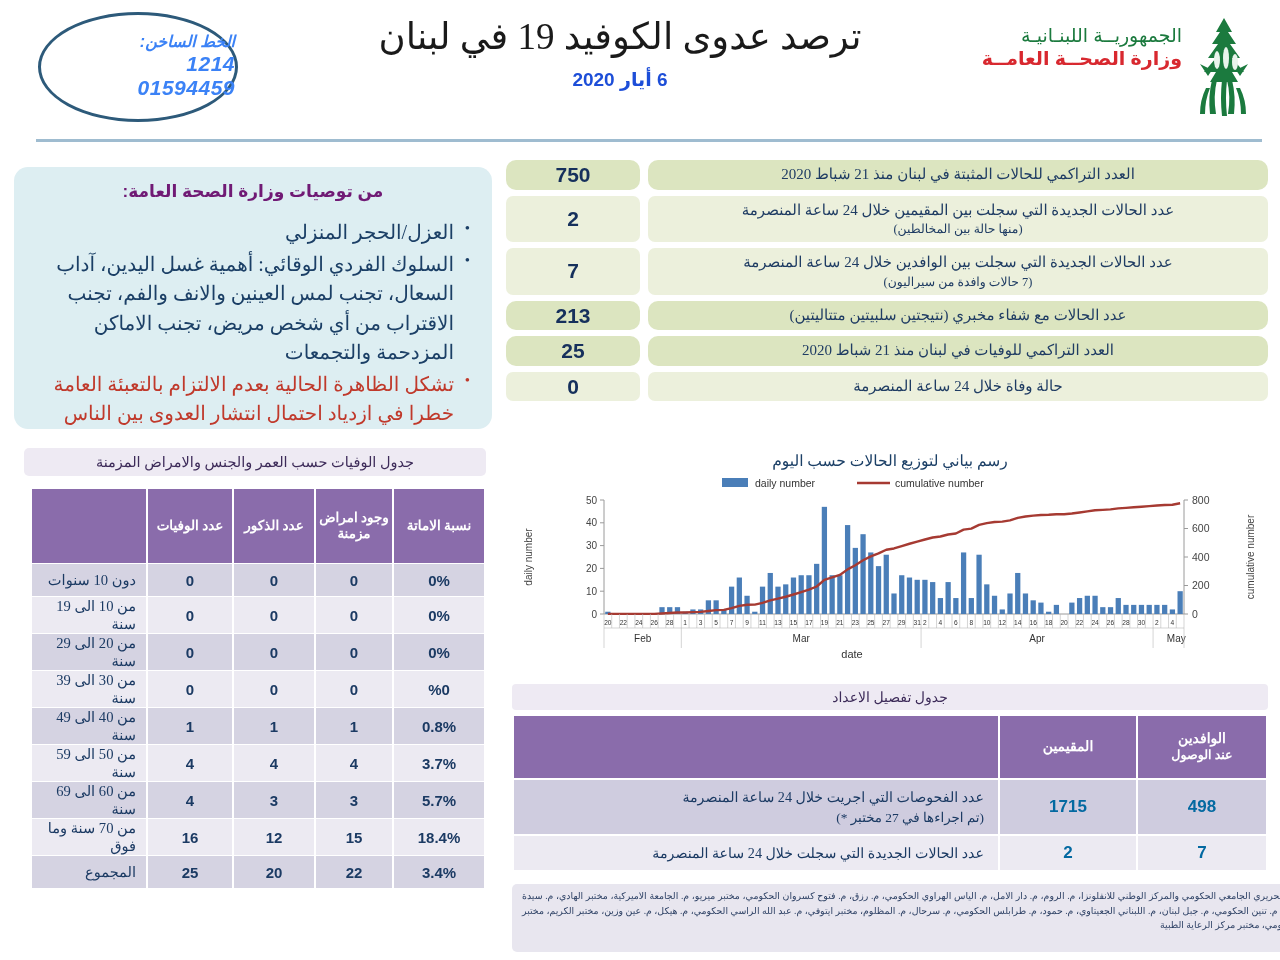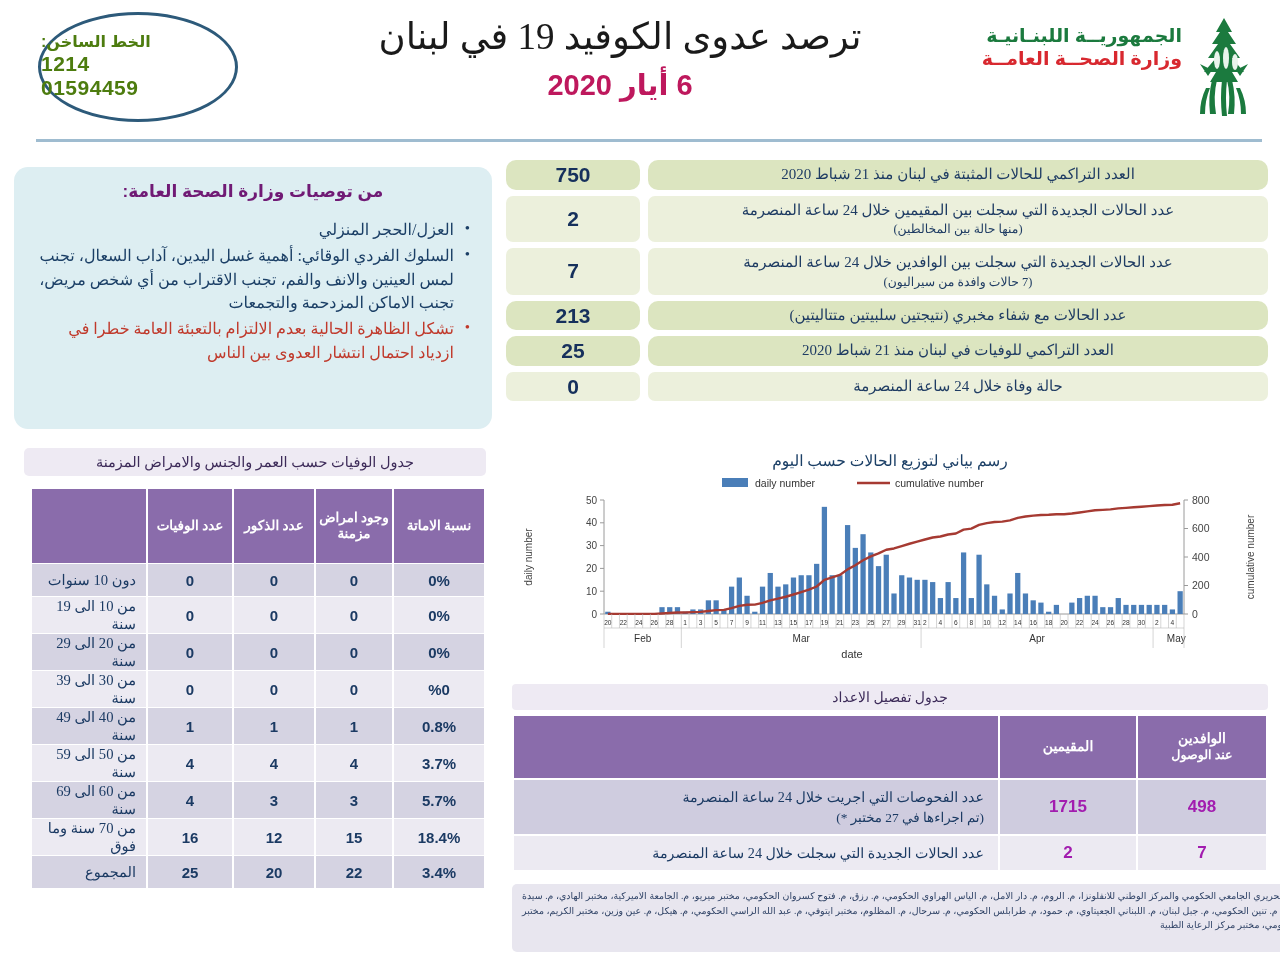--- a/index.html
+++ b/index.html
@@ -9,51 +9,51 @@
     font-family: "Liberation Sans", "DejaVu Sans", sans-serif;
     overflow: hidden;
   }
   #root { position: relative; width: 1280px; height: 960px; }
 
   
   .header { position: absolute; left: 0; top: 0; width: 1280px; height: 148px; }
   .hotline-oval {
     position: absolute; left: 38px; top: 12px; width: 200px; height: 110px;
     border: 3px solid #2d5a7a; border-radius: 50%;
-    display: flex; flex-direction: column; align-items: flex-end; justify-content: center;
-    color: #4d7c0f; line-height: 1.18;
+    display: flex; flex-direction: column; align-items: flex-start; justify-content: center;
+    color: #3b82f6; line-height: 1.18; font-style: italic;
   }
   .hotline-label { font-size: 16px; font-weight: 700; direction: rtl; }
   .hotline-num { font-size: 21px; font-weight: 700; letter-spacing: .5px; direction: ltr; }
 
   .title-block { position: absolute; left: 280px; top: 14px; width: 680px; text-align: center; }
   .main-title {
     font-family: "Liberation Serif", "DejaVu Serif", serif;
     font-size: 37px; color: #1a1a1a; direction: rtl; line-height: 1.25; font-weight: 400;
   }
   .date-title {
-    margin-top: 8px; font-size: 29px; font-weight: 700; color: #be185d; direction: rtl;
+    margin-top: 8px; font-size: 19px; font-weight: 700; color: #1d4ed8; direction: rtl;
   }
 
   .ministry { position: absolute; right: 98px; top: 24px; text-align: right; direction: rtl; line-height: 1.22; }
-  .min-rep { font-size: 19px; font-weight: 700; color: #1b7a3e; letter-spacing: .6px; }
+  .min-rep { font-size: 19px; font-weight: 400; color: #1b7a3e; letter-spacing: .6px; }
   .min-dept { font-size: 19px; font-weight: 700; color: #d8282f; letter-spacing: .6px; }
   .cedar { position: absolute; right: 18px; top: 14px; width: 76px; height: 110px; }
 
   .hr-rule { position: absolute; left: 36px; top: 139px; width: 1226px; height: 3px; background: #9fbcd0; }
 
   
   .recs-box {
     position: absolute; left: 14px; top: 167px; width: 478px; height: 262px;
     background: #ddeef2; border-radius: 14px; padding: 14px 18px 10px 18px; direction: rtl;
   }
   .recs-title { text-align: center; font-size: 17px; font-weight: 700; color: #701a75; margin-bottom: 16px; }
   .recs-list { list-style: none; }
   .recs-list li {
-    position: relative; font-size: 16px; color: #1b3f66; line-height: 1.46;
+    position: relative; font-size: 20px; color: #1b3f66; line-height: 1.46;
     padding-right: 20px; margin-bottom: 3px; text-align: right;
     font-family: "Liberation Serif", "DejaVu Serif", serif;
   }
   .recs-list li::before {
     content: "\2022"; position: absolute; right: 4px; top: 0px; font-size: 15px; color: #1b3f66;
   }
   .recs-list li.warn, .recs-list li.warn::before { color: #c0392b; }
 
   .deaths-title {
     position: absolute; left: 24px; top: 448px; width: 462px; height: 28px;
@@ -113,21 +113,21 @@
     background: #eeeaf3; border-radius: 4px; display: flex; align-items: center; justify-content: center;
     font-size: 14px; color: #3d2b59; direction: rtl;
     font-family: "Liberation Serif", "DejaVu Serif", serif;
   }
   .detail-table { position: absolute; left: 512px; top: 714px; width: 756px; border-collapse: separate; border-spacing: 2px 2px; }
   .detail-table th {
     background: #8a6cab; color: #fff; font-size: 14px; font-weight: 700; height: 62px;
     vertical-align: middle; text-align: center; direction: rtl; line-height: 1.25;
     font-family: "Liberation Serif", "DejaVu Serif", serif;
   }
-  .detail-table td { background: #cfccdf; height: 54px; text-align: center; font-size: 17px; font-weight: 700; color: #a21caf; }
+  .detail-table td { background: #cfccdf; height: 54px; text-align: center; font-size: 17px; font-weight: 700; color: #0369a1; }
   .detail-table tr.r2 td { background: #eceaf2; height: 34px; }
   .detail-table td.lbl {
     text-align: right; padding-right: 14px; direction: rtl; font-weight: 400; font-size: 14.2px;
     color: #1b3a63; line-height: 1.45;
     font-family: "Liberation Serif", "DejaVu Serif", serif;
   }
   .detail-table td.lbl .sub { font-size: 13.4px; display: block; }
 
   
   .footnote {

